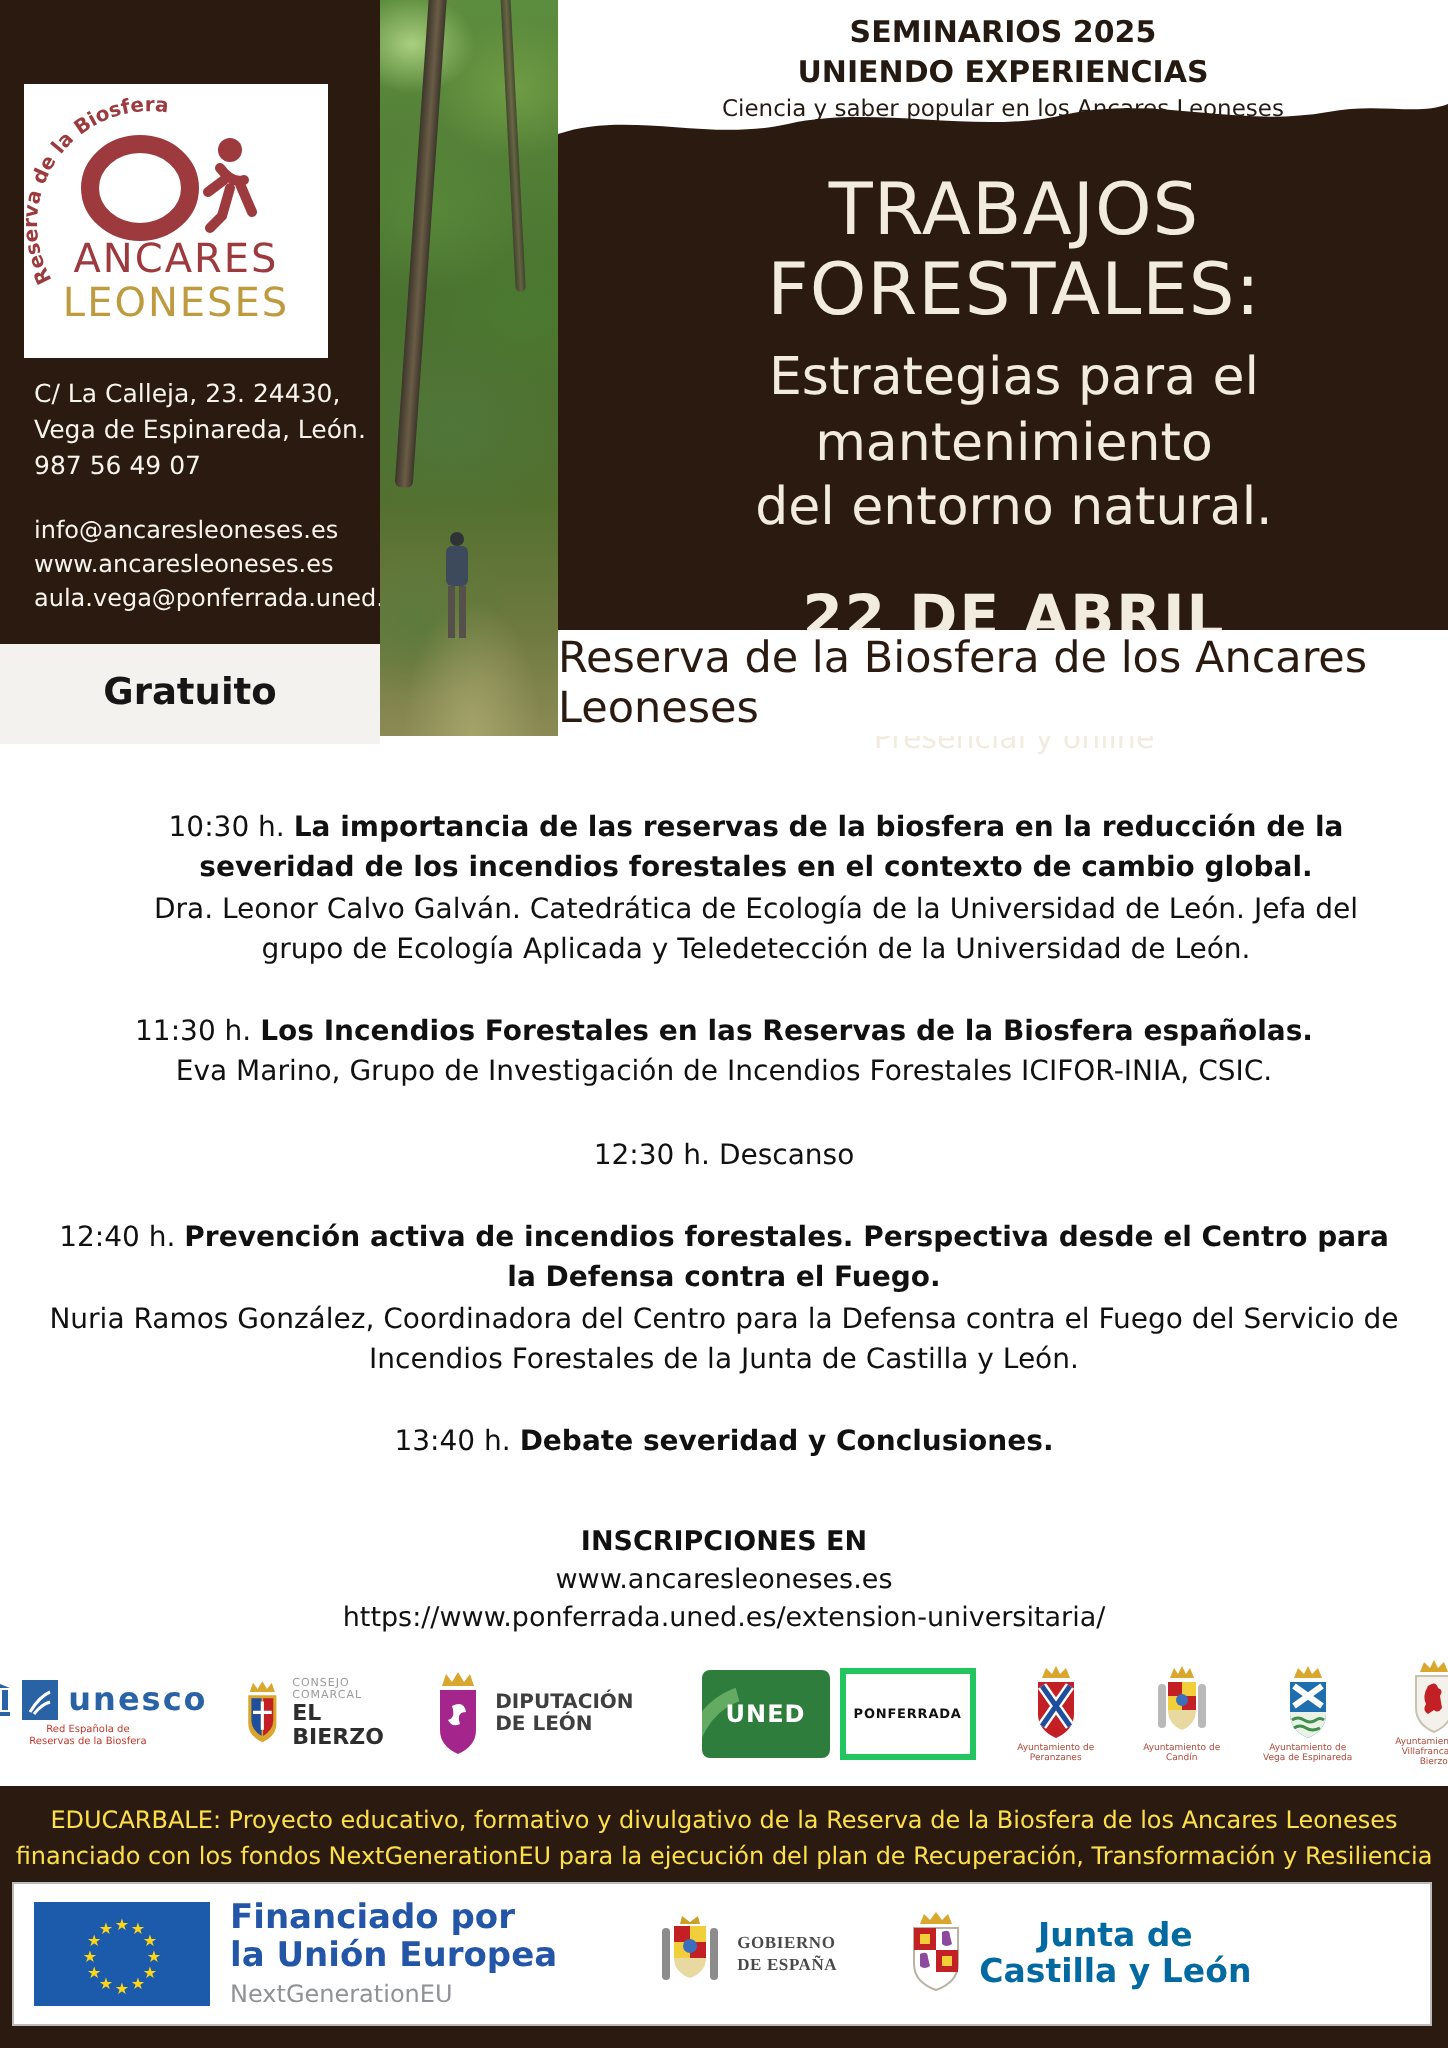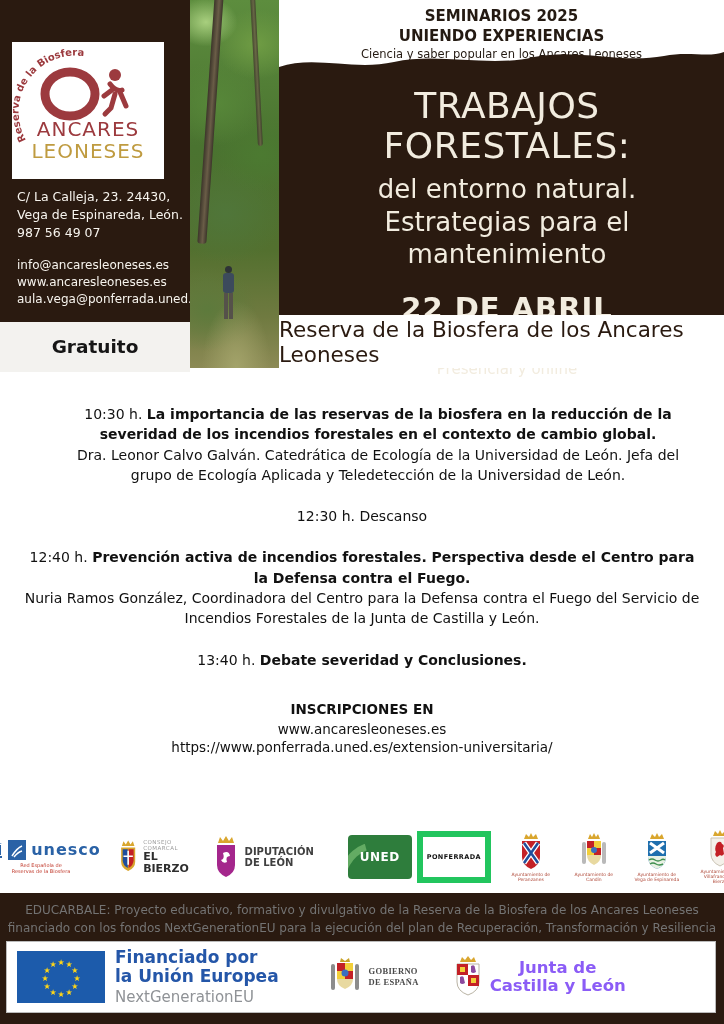--- a/index.html
+++ b/index.html
@@ -67,39 +67,39 @@
   .dipu-text{font-size:10px;font-weight:bold;color:#3f3f3f;text-align:left;line-height:1.15;}
   .bierzo-text{text-align:left;line-height:1.1;}
   .bierzo-sub{font-size:5.5px;color:#9a9a9a;letter-spacing:.5px;}
   .bierzo-name{font-size:11px;font-weight:bold;color:#2e2e2e;}
   .lg-divider{width:1px;height:44px;background:#cfcfcf;}
   .uned-box{width:64px;height:44px;background:#2e7d3c;border-radius:4px;position:relative;overflow:hidden;
       display:flex;align-items:center;justify-content:center;}
   .uned-box .swirl{position:absolute;left:-8px;top:6px;width:44px;height:56px;border:7px solid #6db36a;
       border-radius:50%;border-top-color:transparent;border-right-color:transparent;transform:rotate(30deg);opacity:.85;}
   .uned-word{position:relative;color:#fff;font-weight:bold;font-size:12px;letter-spacing:.5px;}
-  .ponf-box{border:6px solid #22c55e;background:#fff;color:#111;font-size:6.5px;font-weight:bold;
+  .ponf-box{border:3px solid #22c55e;background:#fff;color:#111;font-size:6.5px;font-weight:bold;
       padding:16px 4px;letter-spacing:.4px;}
   .crest-cap{font-size:4.5px;color:#b04a3a;margin-top:1px;line-height:1.1;width:46px;}
   
-  .edu-strip{position:absolute;left:0;top:893px;width:724px;height:42px;background:#2a1a10;color:#737373;
+  .edu-strip{position:absolute;left:0;top:893px;width:724px;height:42px;background:#2a1a10;color:#fde047;
       text-align:center;font-size:12px;line-height:1.5;padding-top:8px;box-sizing:border-box;}
   
   .footer{position:absolute;left:0;top:935px;width:724px;height:89px;background:#2a1a10;}
   .footer-box{position:absolute;left:6px;top:6px;width:710px;height:72px;background:#ffffff;border:1px solid #bbb;
       box-sizing:border-box;display:flex;align-items:center;}
   .eu{display:flex;align-items:center;gap:10px;margin-left:10px;}
   .eu-text .f1{font-weight:bold;font-size:17px;color:#2456a8;line-height:1.12;}
-  .eu-text .f3{font-size:15px;color:#8f9296;margin-top:2px;}
+  .eu-text .f3{font-size:12px;color:#8f9296;margin-top:2px;}
   .gob{display:flex;align-items:center;gap:6px;margin-left:48px;}
   .gob-text{font-size:8.5px;font-weight:bold;color:#4a4a4a;line-height:1.25;letter-spacing:.3px;font-family:Liberation Serif, serif;}
   .plan{display:flex;flex-direction:column;align-items:center;margin-left:42px;}
   .plan-cap{font-size:10.5px;font-weight:bold;color:#6d6e71;line-height:1.25;text-align:center;margin-top:2px;}
   .junta{display:flex;align-items:center;gap:7px;margin-left:34px;}
-  .junta-text{font-size:16.5px;font-weight:bold;color:#8b5cf6;line-height:1.1;text-align:center;}
+  .junta-text{font-size:16.5px;font-weight:bold;color:#0369a1;line-height:1.1;text-align:center;}
 </style>
 </head>
 <body>
 
 <div class="poster">
 
   <div class="left-col">
     <div class="logo-box">
       <svg width="152" height="137" viewBox="0 0 152 137">
         <defs>
@@ -152,37 +152,42 @@
       <div class="l3">Ciencia y saber popular en los Ancares Leoneses</div>
     </div>
     <div class="brown-block">
       <svg class="wave" viewBox="0 0 445 27" preserveAspectRatio="none">
         <path d="M0,21 C35,9 75,25 115,16 C160,6 210,22 255,11 C300,2 340,18 385,10 C410,5 430,12 445,6 L445,27 L0,27 Z" fill="#2a1a10"></path>
       </svg>
       <div class="brown-fill"></div>
       <div class="bb-text">
         <div class="bb-title">TRABAJOS FORESTALES:</div>
         <div class="bb-sub">
+          <div>Estrategias para el mantenimiento</div>
           <div>del entorno natural.</div>
-          <div>Estrategias para el mantenimiento</div>
         </div>
         <div class="bb-date">22 DE ABRIL</div>
         <div class="bb-venue">Ayuntamiento de Peranzanes</div>
         <div class="bb-mode">Presencial y online</div>
       </div>
     </div>
   </div>
   <div class="reserva-strip">Reserva de la Biosfera de los Ancares Leoneses</div>
 
   <div class="body">
     <div class="sched">
       <p class="entry first">
         <span class="t">10:30 h.</span>
         <span class="b">La importancia de las reservas de la biosfera en la reducción de la severidad de los incendios forestales en el contexto de cambio global.</span><br>
         <span>Dra. Leonor Calvo Galván. Catedrática de Ecología de la Universidad de León. Jefa del grupo de Ecología Aplicada y Teledetección de la Universidad de León.</span>
+      </p>
+      <p class="entry">
+        <span class="t">11:30 h.</span>
+        <span class="b">Los Incendios Forestales en las Reservas de la Biosfera españolas.</span><br>
+        <span>Eva Marino, Grupo de Investigación de Incendios Forestales ICIFOR-INIA, CSIC.</span>
       </p>
       <p class="entry">
         <span class="t">12:30 h.</span>
         <span>Descanso</span>
       </p>
       <p class="entry">
         <span class="t">12:40 h.</span>
         <span class="b">Prevención activa de incendios forestales. Perspectiva desde el Centro para la Defensa contra el Fuego.</span><br>
         <span>Nuria Ramos González, Coordinadora del Centro para la Defensa contra el Fuego del Servicio de Incendios Forestales de la Junta de Castilla y León.</span>
       </p>

